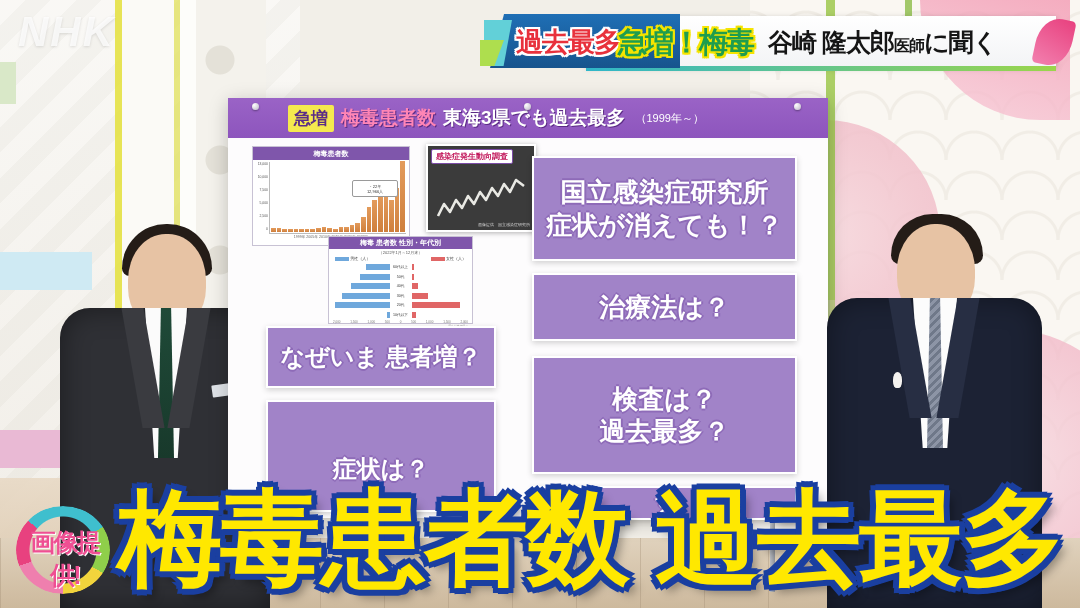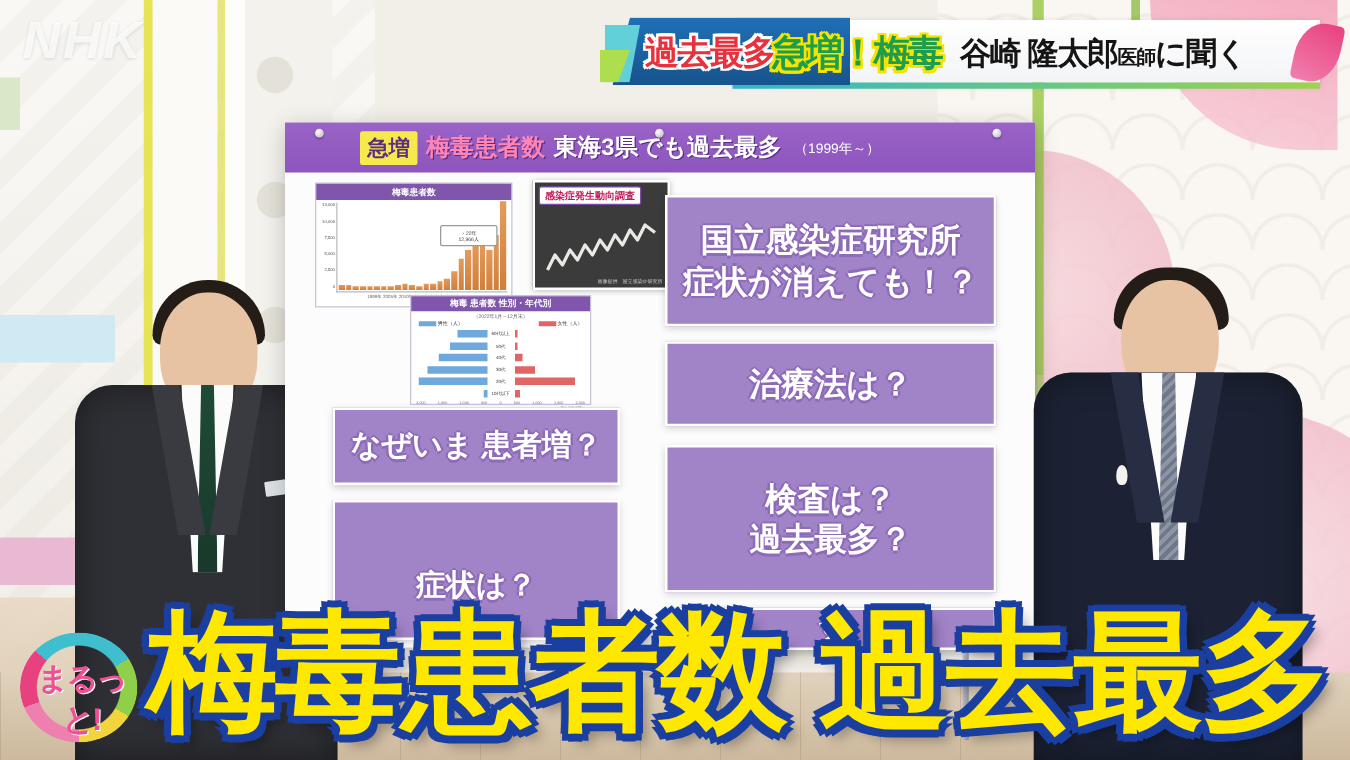--- a/index.html
+++ b/index.html
@@ -495,16 +495,16 @@
     <div class="ban-guest">
       <span>谷崎 隆太郎</span><span class="small">医師</span><span>に聞く</span>
     </div>
     <div class="ban-tail"></div>
   </div>
 
   <div id="bigtext">梅毒患者数 過去最多</div>
 
   <div id="logo">
     <div class="ring"></div>
-    <div class="logo-text">まるっと!</div>
+    <div class="logo-text">画像提供!</div>
   </div>
 
 </div>
 
 </body></html>

